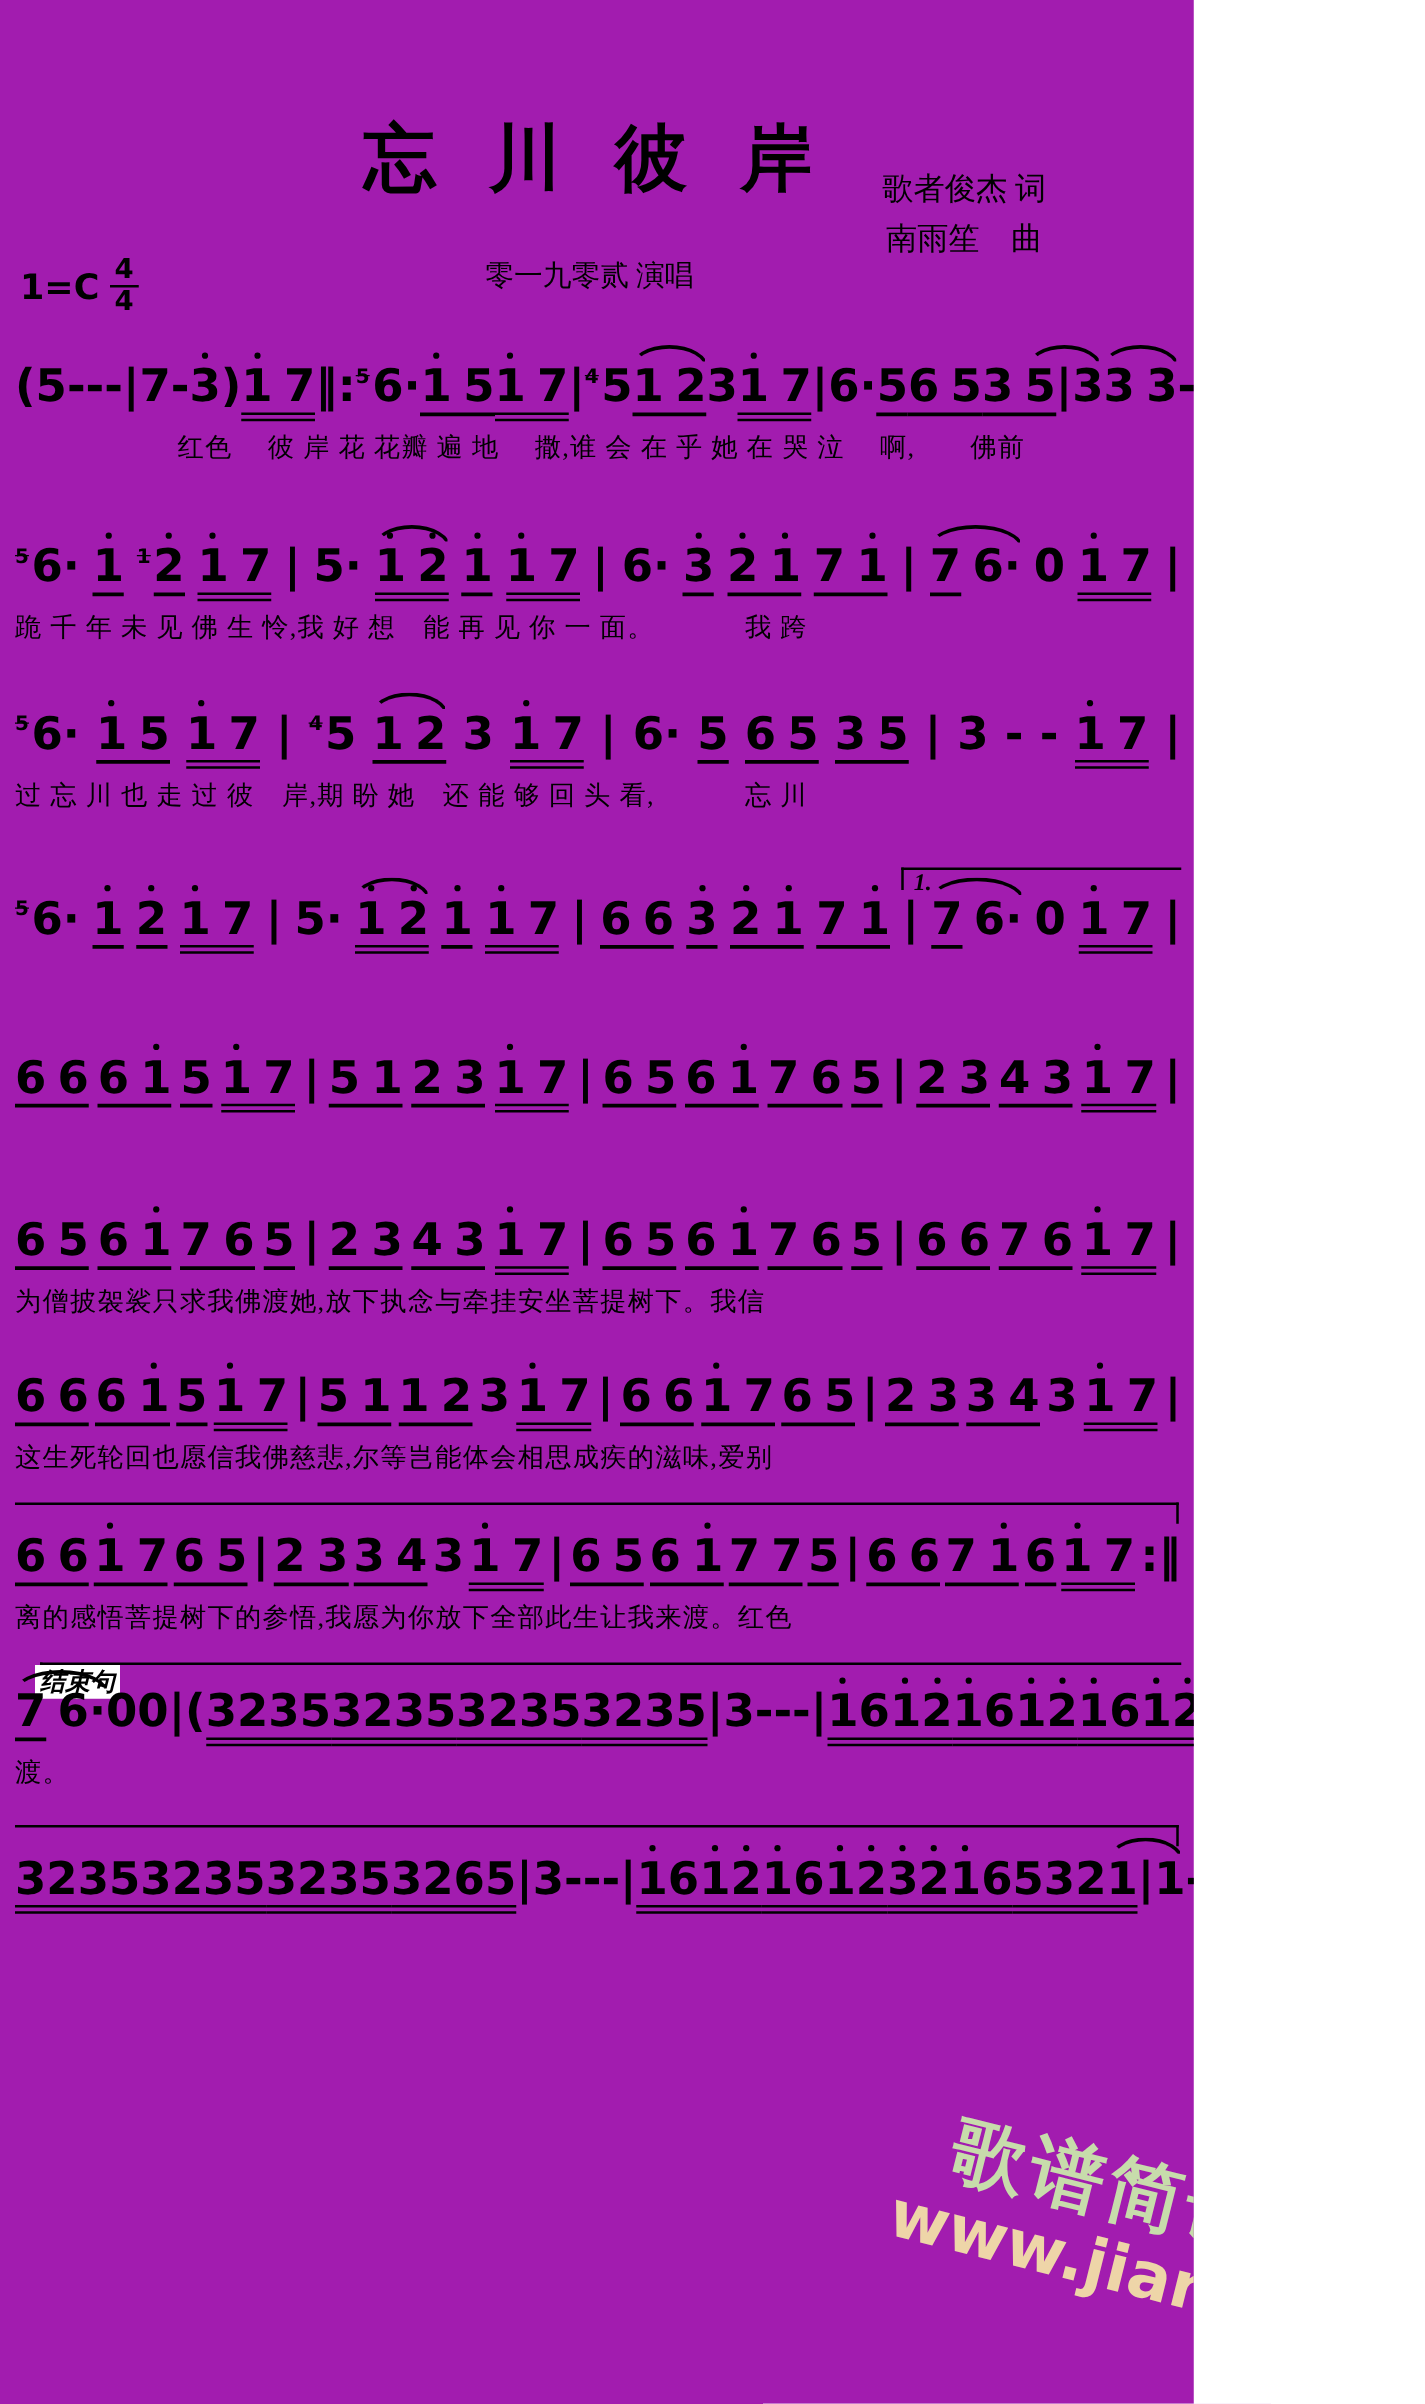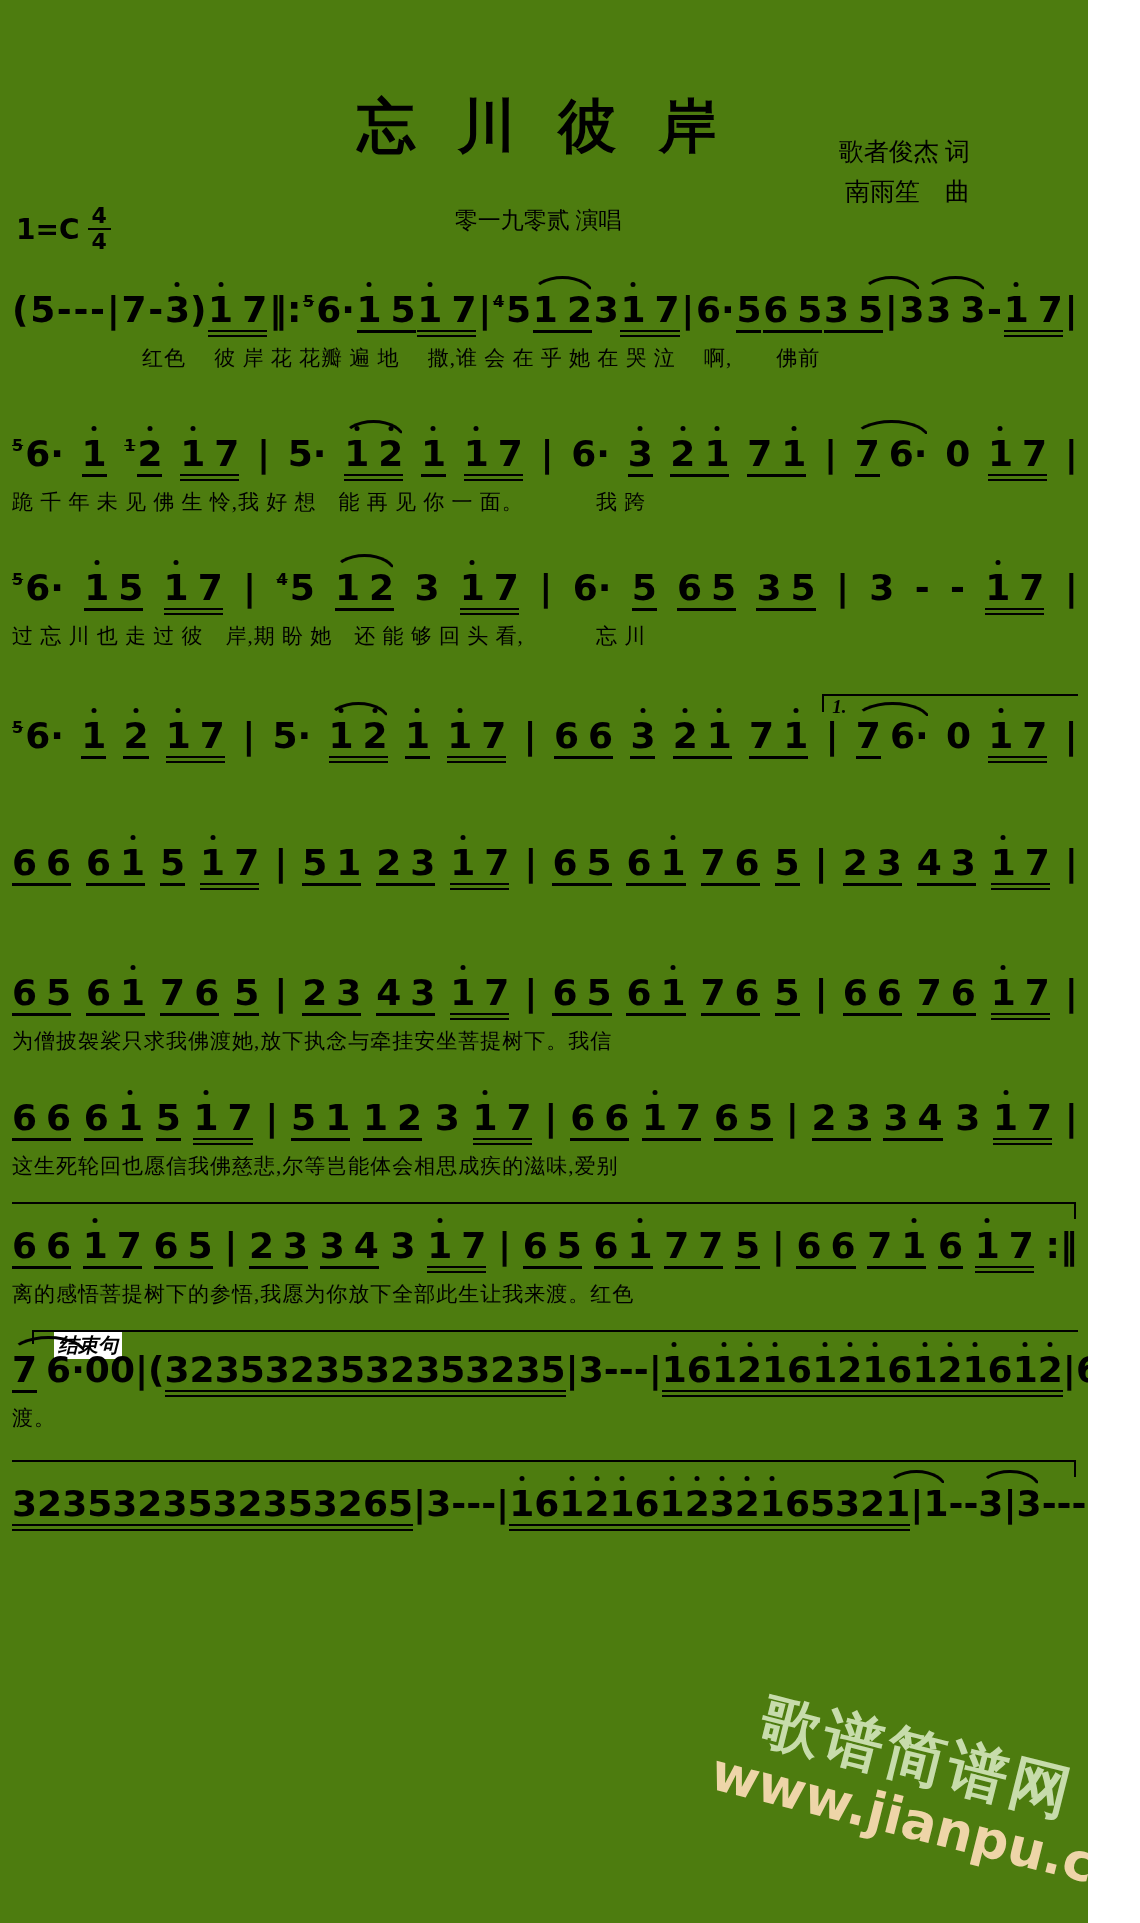--- a/index.html
+++ b/index.html
@@ -1,29 +1,29 @@
 <!DOCTYPE html>
 <html><head>
 <meta charset="utf-8">
 <style>
   html,body{margin:0;padding:0;background:#fff;}
-  #page{position:relative;width:1088px;height:1923px;background:#4d7c0f;overflow:hidden;
+  #page{position:relative;width:955px;height:1923px;background:#a21caf;overflow:hidden;
         font-family:"DejaVu Sans",sans-serif;color:#000;}
   
   .title{position:absolute;top:88px;left:0;right:0;text-align:center;
          font-family:"Liberation Serif","DejaVu Serif",serif;
          font-size:58px;font-weight:bold;letter-spacing:14px;}
   .subtitle{position:absolute;top:205px;left:0;right:12px;text-align:center;
             font-family:"Liberation Serif","DejaVu Serif",serif;font-size:23px;}
   .keysig{position:absolute;top:204px;left:16px;font-size:28px;font-weight:bold;
           display:flex;align-items:center;gap:8px;}
   .timesig{display:inline-block;text-align:center;line-height:1;}
   .timesig .num{display:block;font-size:22px;font-weight:bold;padding:1px 4px;}
   .timesig .num.bot{border-top:2px solid #000;}
-  .credits{position:absolute;top:132px;right:118px;text-align:right;
+  .credits{position:absolute;top:132px;right:118px;text-align:center;
            font-family:"Liberation Serif","DejaVu Serif",serif;font-size:25px;line-height:40px;}
   
   .line{position:absolute;left:12px;right:10px;}
   .notes{position:relative;display:flex;justify-content:space-between;align-items:baseline;
          padding-top:34px;font-size:36px;font-weight:bold;line-height:1;}
   .tok{position:relative;white-space:nowrap;}
   .body{display:inline-block;position:relative;}
   .ch{display:inline-block;position:relative;}
   .sp{display:inline-block;width:9px;}
   .hi::before{content:"";position:absolute;top:-10px;left:50%;transform:translateX(-50%);
@@ -37,21 +37,21 @@
   .tok.bar.arc::before{left:-24px;right:-24px;}
   .grace{display:inline-block;font-size:16px;font-weight:bold;text-decoration:line-through;
          position:relative;top:-15px;margin-right:2px;}
   .aug{font-weight:bold;}
   .lyrics{position:relative;margin-top:7px;font-family:"Liberation Serif","DejaVu Serif",serif;
           font-size:21px;white-space:pre;letter-spacing:1px;}
   .bracket-full{position:absolute;top:8px;left:0;right:2px;height:15px;
                 border-top:2px solid #000;border-right:2px solid #000;}
   .bracket-coda{position:absolute;top:12px;left:20px;right:0;height:12px;
                 border-top:2px solid #000;border-left:2px solid #000;}
-  .coda-label{position:absolute;top:14px;left:42px;font-size:20px;font-weight:bold;
+  .coda-label{position:absolute;top:14px;left:16px;font-size:20px;font-weight:bold;
               font-style:italic;font-family:"Liberation Serif",serif;background:#fff;padding:0 4px;}
   .volta{position:absolute;top:10px;left:76%;right:0;height:16px;
          border-top:2px solid #000;border-left:2px solid #000;}
   .volta-label{position:absolute;top:12px;left:calc(76% + 10px);font-size:19px;
                font-weight:bold;font-style:italic;font-family:"Liberation Serif",serif;}
   
   .watermark{position:absolute;left:770px;top:1688px;width:420px;transform:rotate(14deg);
              transform-origin:left top;font-weight:bold;line-height:1.05;}
   .wm1{font-size:60px;letter-spacing:4px;font-family:"DejaVu Sans",sans-serif;}
   .wm2{font-size:52px;margin-left:-36px;margin-top:4px;font-family:"DejaVu Sans",sans-serif;}

